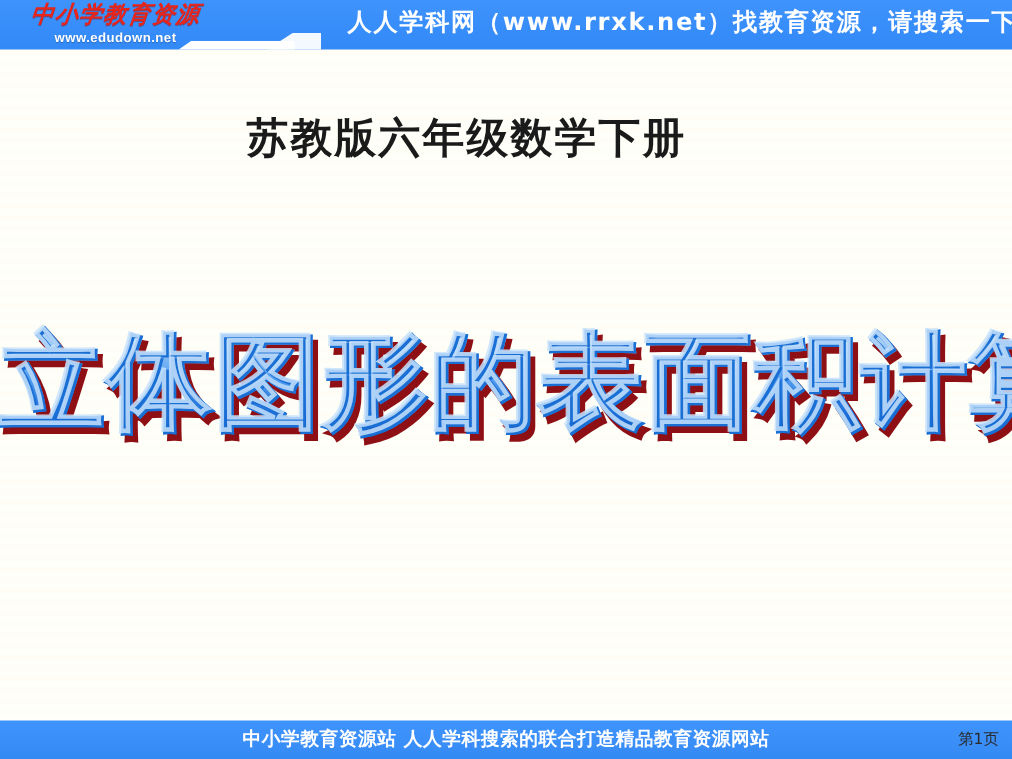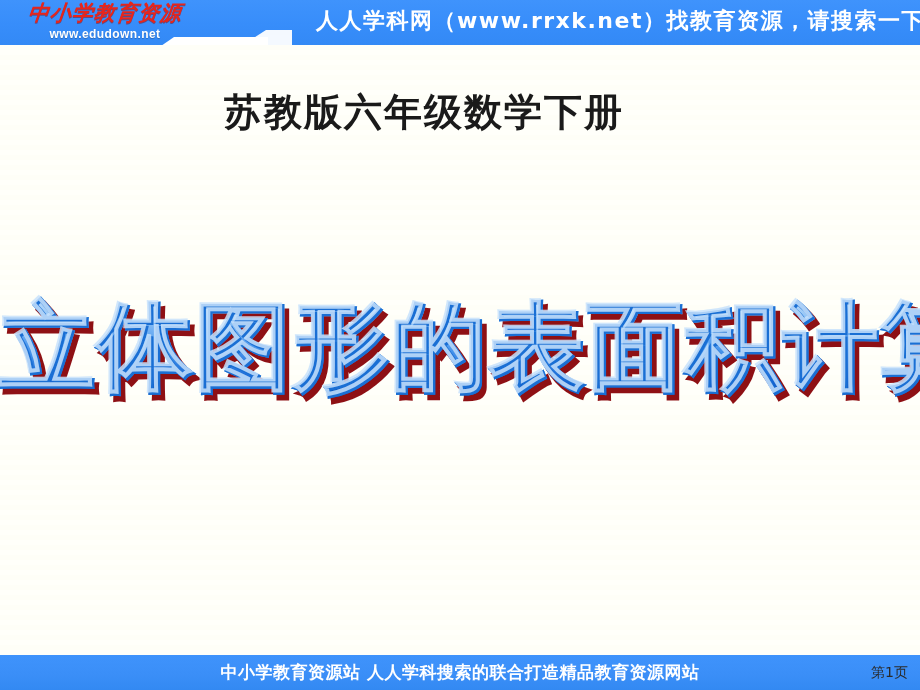--- a/index.html
+++ b/index.html
@@ -108,21 +108,21 @@
     color: #ffffff;
     letter-spacing: 1.5px;
     white-space: nowrap;
     margin-left: 30px;
   }
 
   
   .subtitle {
     position: absolute;
     left: 224px;
-    top: 87px;
+    top: 100px;
     font-family: "DejaVu Serif", "Liberation Serif", serif;
     font-size: 38px;
     font-weight: bold;
     color: #1a1a1a;
     letter-spacing: 2px;
     white-space: nowrap;
   }
 
   
   .wordart-wrap {

